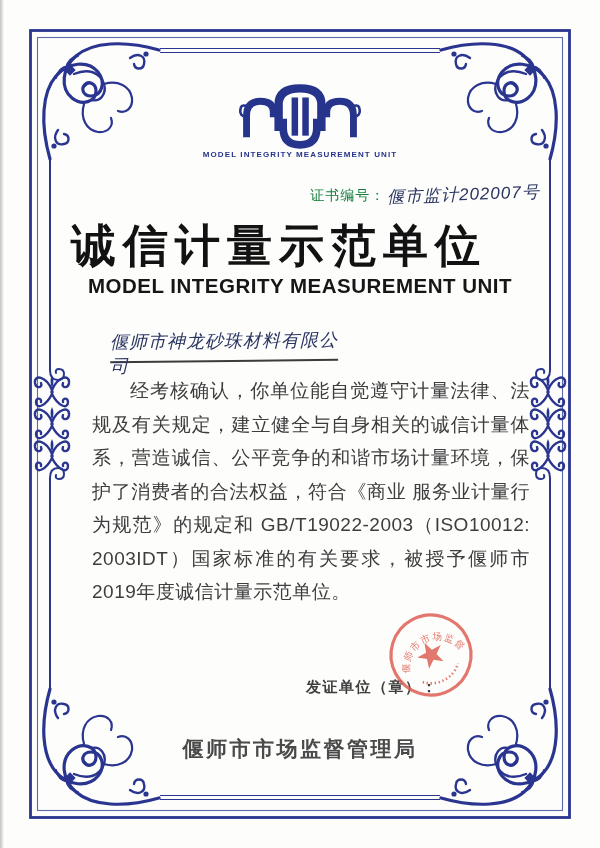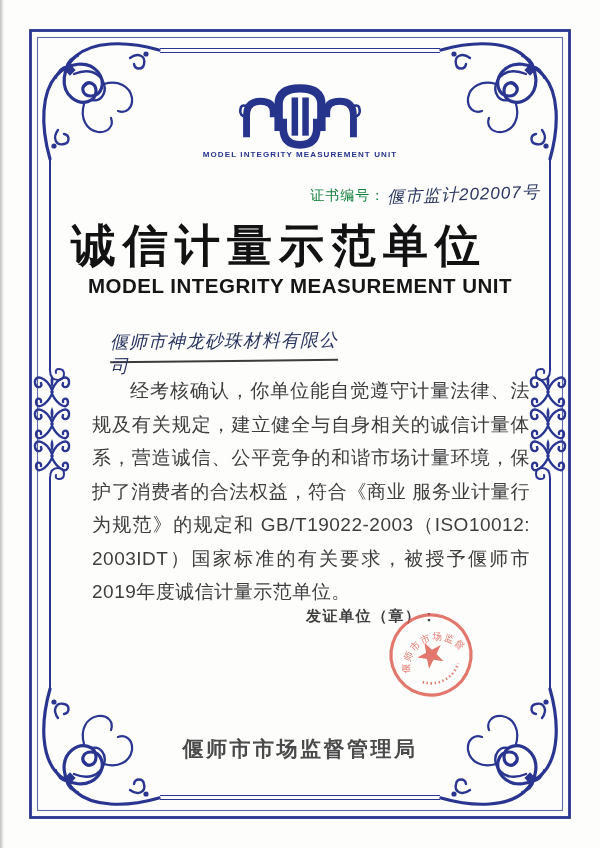--- a/index.html
+++ b/index.html
@@ -31,21 +31,21 @@
   
   .company{left:110px;top:329px;width:228px;height:31px;
     border-bottom:2px solid #3c3c3c;
     font-size:18px;color:#2a3560;font-style:italic;transform:rotate(-0.6deg);
     letter-spacing:1px;}
   
   .body-text{left:84px;top:366px;width:438px;
     font-size:19px;line-height:33.5px;color:#3d3d3d;
     text-align:justify;text-indent:2em;letter-spacing:0.5px;margin:8px;}
   
-  .issuer{left:306px;top:607px;font-size:15px;font-weight:600;
+  .issuer{left:306px;top:678px;font-size:15px;font-weight:600;
     color:#3e3e3e;letter-spacing:1.5px;}
   .seal-wrap{left:362px;top:586px;width:138px;height:138px;}
   
   .footer{left:0;top:735px;width:600px;text-align:center;
     font-size:21px;font-weight:bold;color:#4a4a4a;letter-spacing:2.5px;}
 </style>
 </head>
 <body>
 
 <div class="scan-edge"></div>

